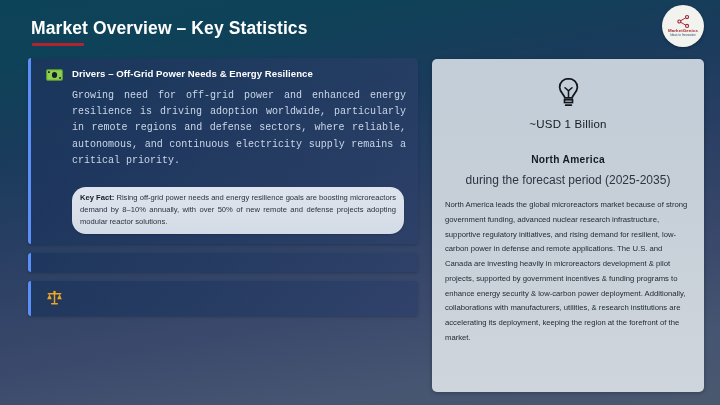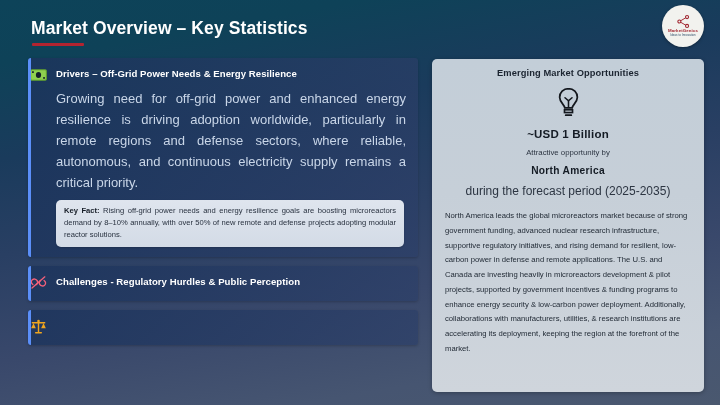--- a/index.html
+++ b/index.html
@@ -96,21 +96,21 @@
     position: absolute;
     left: 28px;
     top: 58px;
     width: 390px;
   }
 
   .card {
     position: relative;
     background: linear-gradient(105deg, rgba(28,52,92,0.82) 0%, rgba(44,63,104,0.72) 100%);
     border-radius: 3px;
-    padding: 9px 12px 10px 2px;
+    padding: 9px 12px 10px 18px;
     margin-bottom: 9px;
     box-shadow: 0 1px 3px rgba(0,0,0,0.22);
   }
   .card::before {
     content: "";
     position: absolute;
     left: 0; top: 0; bottom: 0;
     width: 2.5px;
     background: #5b8ff9;
     border-radius: 3px 0 0 3px;
@@ -133,29 +133,30 @@
   .card-title {
     font-size: 9.6px;
     font-weight: bold;
     color: #ffffff;
     line-height: 1.25;
     padding-top: 1px;
     letter-spacing: 0.05px;
   }
   .card-body {
     margin: 5px 0 0 26px;
-    font-size: 13px;
+    font-size: 10px;
     line-height: 1.62;
     color: #c9d6e8;
     text-align: justify;
+    font-family: Liberation Mono, monospace;
   }
   .callout {
-    margin: 7px 2px 0 26px;
+    margin: 18px 2px 0 26px;
     background: linear-gradient(180deg, #dfe5ee 0%, #d3dbe6 100%);
-    border-radius: 5px;
+    border-radius: 14px;
     padding: 5px 8px 6px 8px;
     font-size: 7.6px;
     line-height: 1.58;
     color: #28313f;
     text-align: justify;
     box-shadow: 0 1px 2px rgba(0,0,0,0.18);
   }
   .callout b {
     font-weight: bold;
     color: #161d27;
@@ -182,31 +183,31 @@
     color: #1b2430;
     letter-spacing: 0.1px;
   }
   #bulb-wrap {
     margin: 9px 0 7px 0;
     display: flex;
     justify-content: center;
   }
   #panel-value {
     font-size: 11.5px;
-    font-weight: bold;
+    font-weight: normal;
     color: #141b24;
     letter-spacing: 0.2px;
   }
   #panel-sub1 {
     margin-top: 8px;
     font-size: 7.8px;
     color: #2c3542;
   }
   #panel-region {
-    margin-top: 8px;
+    margin-top: 24px;
     font-size: 10.2px;
     font-weight: bold;
     color: #141b24;
     letter-spacing: 0.3px;
   }
   #panel-sub2 {
     margin-top: 8px;
     font-size: 12px;
     color: #2c3542;
   }
@@ -254,60 +255,48 @@
         </span>
         <div class="card-title">Drivers – Off-Grid Power Needs &amp; Energy Resilience</div>
       </div>
       <div class="card-body">Growing need for off-grid power and enhanced energy resilience is driving adoption worldwide, particularly in remote regions and defense sectors, where reliable, autonomous, and continuous electricity supply remains a critical priority.</div>
       <div class="callout">
         <b>Key Fact:</b><span> Rising off-grid power needs and energy resilience goals are boosting microreactors demand by 8–10% annually, with over 50% of new remote and defense projects adopting modular reactor solutions.</span>
       </div>
     </div>
 
     <div class="card">
-      <div class="card-head">
-        <span class="card-icon">
-          <svg width="17" height="15" viewBox="0 0 20 18">
-            <path d="M3.2 11.4c-2.2-1.6-2.4-4.2-0.6-5.7 1.8-1.5 4.6-1 5.8 1.1 0.9 1.6 0.5 3.6-0.9 4.7" fill="none" stroke="#f2607a" stroke-width="1.6" stroke-linecap="round"></path>
-            <path d="M16.7 6.6c2.2 1.6 2.4 4.2 0.6 5.7-1.8 1.5-4.6 1-5.8-1.1-0.9-1.6-0.5-3.6 0.9-4.7" fill="none" stroke="#f2607a" stroke-width="1.6" stroke-linecap="round"></path>
-            <line x1="2.2" y1="15.6" x2="17.6" y2="2.2" stroke="#f2607a" stroke-width="1.6" stroke-linecap="round"></line>
-          </svg>
-        </span>
-        <div class="card-title">Challenges - Regulatory Hurdles &amp; Public Perception</div>
-      </div>
     </div>
 
     <div class="card">
       <div class="card-head">
         <span class="card-icon">
           <svg width="17" height="15" viewBox="0 0 20 18">
             <line x1="10" y1="2.4" x2="10" y2="16" stroke="#f0a51e" stroke-width="1.7" stroke-linecap="round"></line>
             <line x1="2.6" y1="4.4" x2="17.4" y2="4.4" stroke="#f0a51e" stroke-width="1.7" stroke-linecap="round"></line>
             <circle cx="10" cy="2.3" r="1.5" fill="#f0a51e"></circle>
             <path d="M1.2 11.1 L4 4.8 L6.8 11.1 Z" fill="#f0a51e"></path>
             <path d="M13.2 11.1 L16 4.8 L18.8 11.1 Z" fill="#f0a51e"></path>
             <line x1="6.6" y1="16.4" x2="13.4" y2="16.4" stroke="#f0a51e" stroke-width="1.7" stroke-linecap="round"></line>
           </svg>
         </span>
       </div>
     </div>
 
   </div>
 
   <div id="right-panel">
-    <div id="panel-title">Emerging Market Opportunities</div>
     <div id="bulb-wrap">
       <svg width="27" height="34" viewBox="0 0 26 33">
         <path d="M13 1.6c-5 0-8.6 3.8-8.6 8.4 0 3.2 1.7 5.2 3.2 6.9 1.1 1.3 1.7 2.2 1.8 3.4h7.2c0.1-1.2 0.7-2.1 1.8-3.4 1.5-1.7 3.2-3.7 3.2-6.9 0-4.6-3.6-8.4-8.6-8.4z" fill="none" stroke="#14181e" stroke-width="1.7"></path>
         <line x1="13" y1="13.4" x2="13" y2="20.3" stroke="#14181e" stroke-width="1.5"></line>
         <path d="M9.6 10.4 L13 13.4 L16.4 10.4" fill="none" stroke="#14181e" stroke-width="1.5" stroke-linecap="round"></path>
         <rect x="9.1" y="22.1" width="7.8" height="2.7" fill="none" stroke="#14181e" stroke-width="1.6"></rect>
         <line x1="10.3" y1="27.4" x2="15.7" y2="27.4" stroke="#14181e" stroke-width="1.7" stroke-linecap="round"></line>
       </svg>
     </div>
     <div id="panel-value">~USD 1 Billion</div>
-    <div id="panel-sub1">Attractive opportunity by</div>
     <div id="panel-region">North America</div>
     <div id="panel-sub2">during the forecast period (2025-2035)</div>
     <div id="panel-desc">North America leads the global microreactors market because of strong government funding, advanced nuclear research infrastructure, supportive regulatory initiatives, and rising demand for resilient, low-carbon power in defense and remote applications. The U.S. and Canada are investing heavily in microreactors development &amp; pilot projects, supported by government incentives &amp; funding programs to enhance energy security &amp; low-carbon power deployment. Additionally, collaborations with manufacturers, utilities, &amp; research institutions are accelerating its deployment, keeping the region at the forefront of the market.</div>
   </div>
 
 </div>
 
 </body></html>

